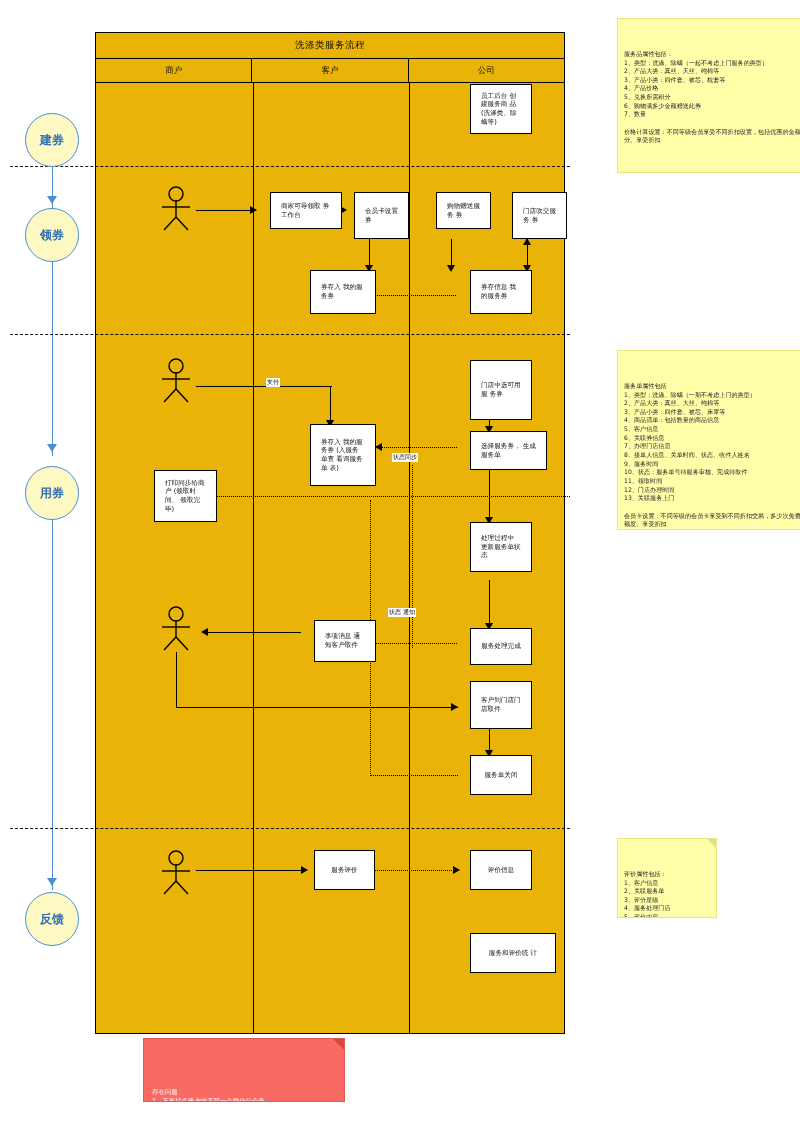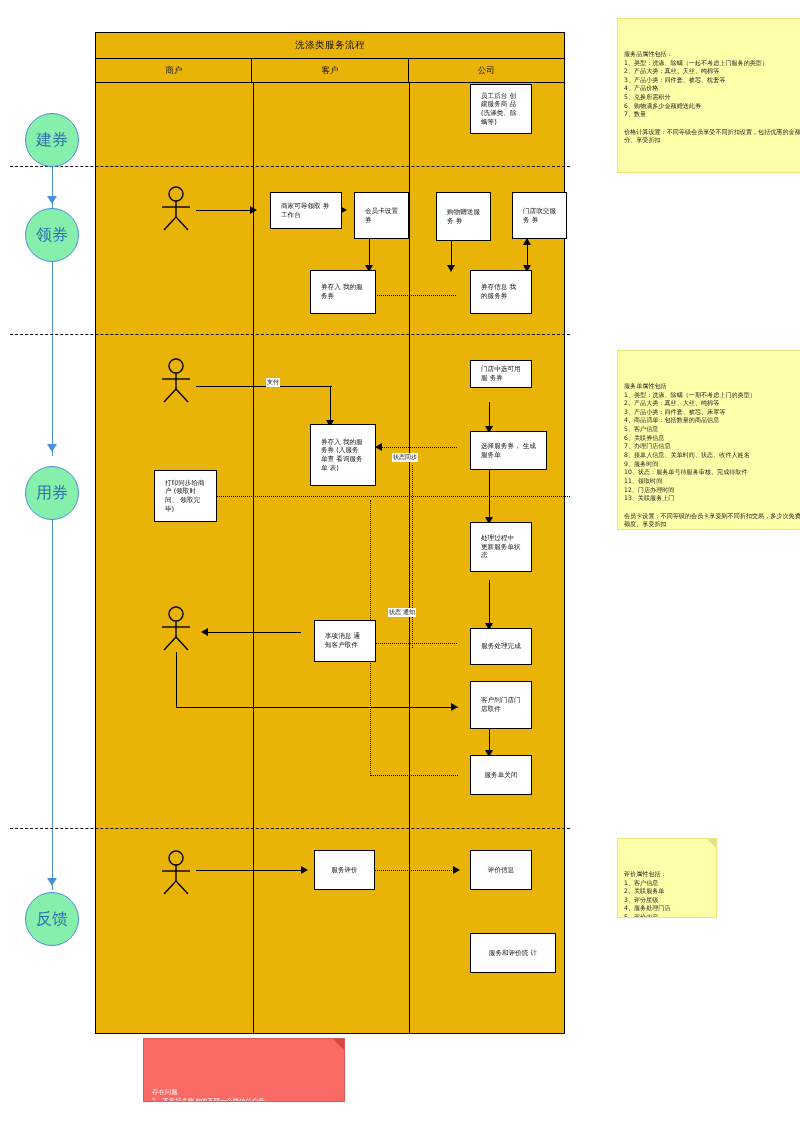--- a/index.html
+++ b/index.html
@@ -56,24 +56,25 @@
   
   .phase-axis {
     position: absolute;
     left: 0; top: 0; width: 95px; height: 1139px;
   }
   .phase-node {
     position: absolute;
     width: 54px; height: 54px;
     border: 1.4px solid #4a90d9;
     border-radius: 50%;
-    background: #86efac;
+    background: #fef9c3;
     display: flex; align-items: center; justify-content: center;
-    font-size: 16px; color: #2f6fb0;
+    font-size: 12px; color: #2f6fb0;
     z-index: 4;
+    font-weight: bold;
   }
   .phase-line {
     position: absolute;
     left: 52px;
     width: 0;
     border-left: 1.2px solid #4a90d9;
     z-index: 1;
   }
   .phase-arrow {
     position: absolute;
@@ -303,31 +304,31 @@
 
   <div class="pbox" style="left:458px; top:84px; width:62px; height:50px;">员工后台
 创建服务商
 品(洗涤类、除
 螨等)</div>
 
   <div class="pbox" style="left:258px; top:192px; width:72px; height:37px;">商家可导领取
 券工作台</div>
   <div class="pbox" style="left:342px; top:192px; width:55px; height:47px;">会员卡设置
 券</div>
-  <div class="pbox" style="left:424px; top:192px; width:55px; height:49px;">购物赠送服务
+  <div class="pbox" style="left:424px; top:192px; width:55px; height:37px;">购物赠送服务
 券</div>
   <div class="pbox" style="left:500px; top:192px; width:55px; height:47px;">门店吹交服务
 券</div>
 
   <div class="pbox" style="left:298px; top:270px; width:66px; height:44px;">券存入
 我的服务券</div>
   <div class="pbox" style="left:458px; top:270px; width:62px; height:44px;">券存信息
 我的服务券</div>
 
-  <div class="pbox" style="left:458px; top:360px; width:62px; height:28px;">门店中选可用服
+  <div class="pbox" style="left:458px; top:360px; width:62px; height:60px;">门店中选可用服
 务券</div>
   <div class="pbox" style="left:458px; top:431px; width:77px; height:39px;">选择服务券，
 生成服务单</div>
   <div class="pbox" style="left:298px; top:424px; width:66px; height:62px;">券存入
 我的服务券
 (入服务单查
 看询服务单
 表)</div>
   <div class="pbox" style="left:142px; top:470px; width:63px; height:52px;">打印同步给商
 户

